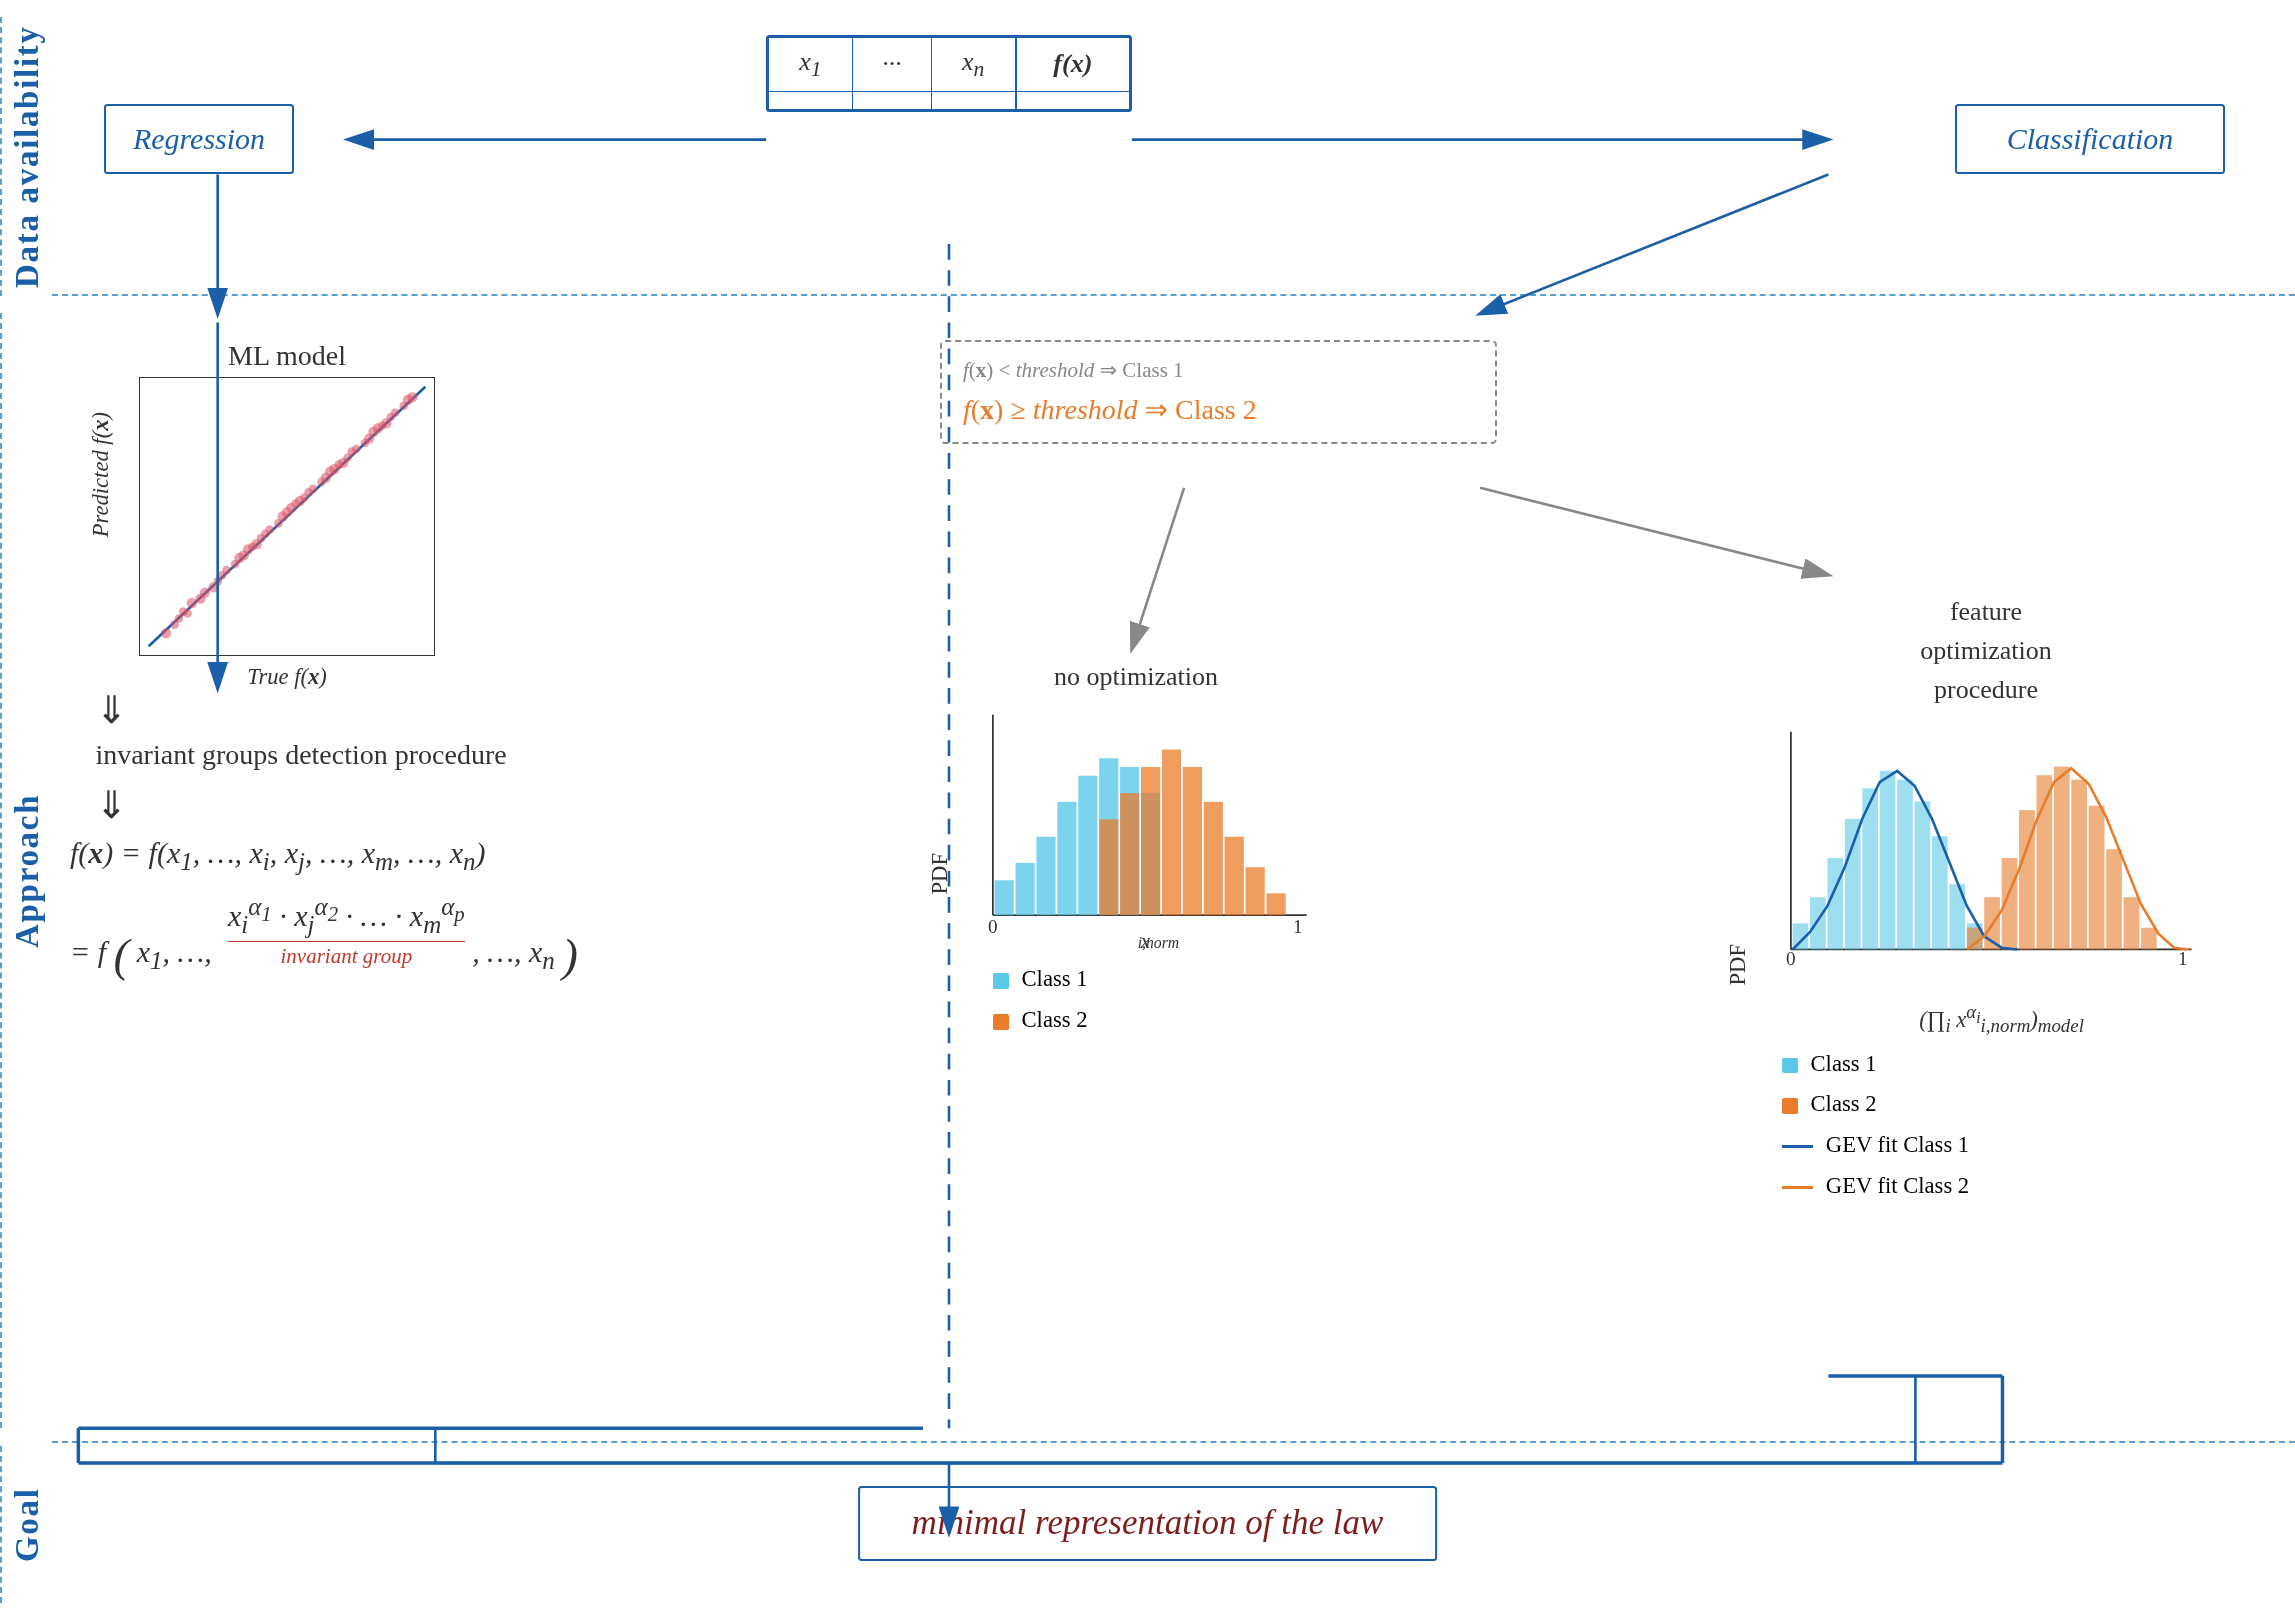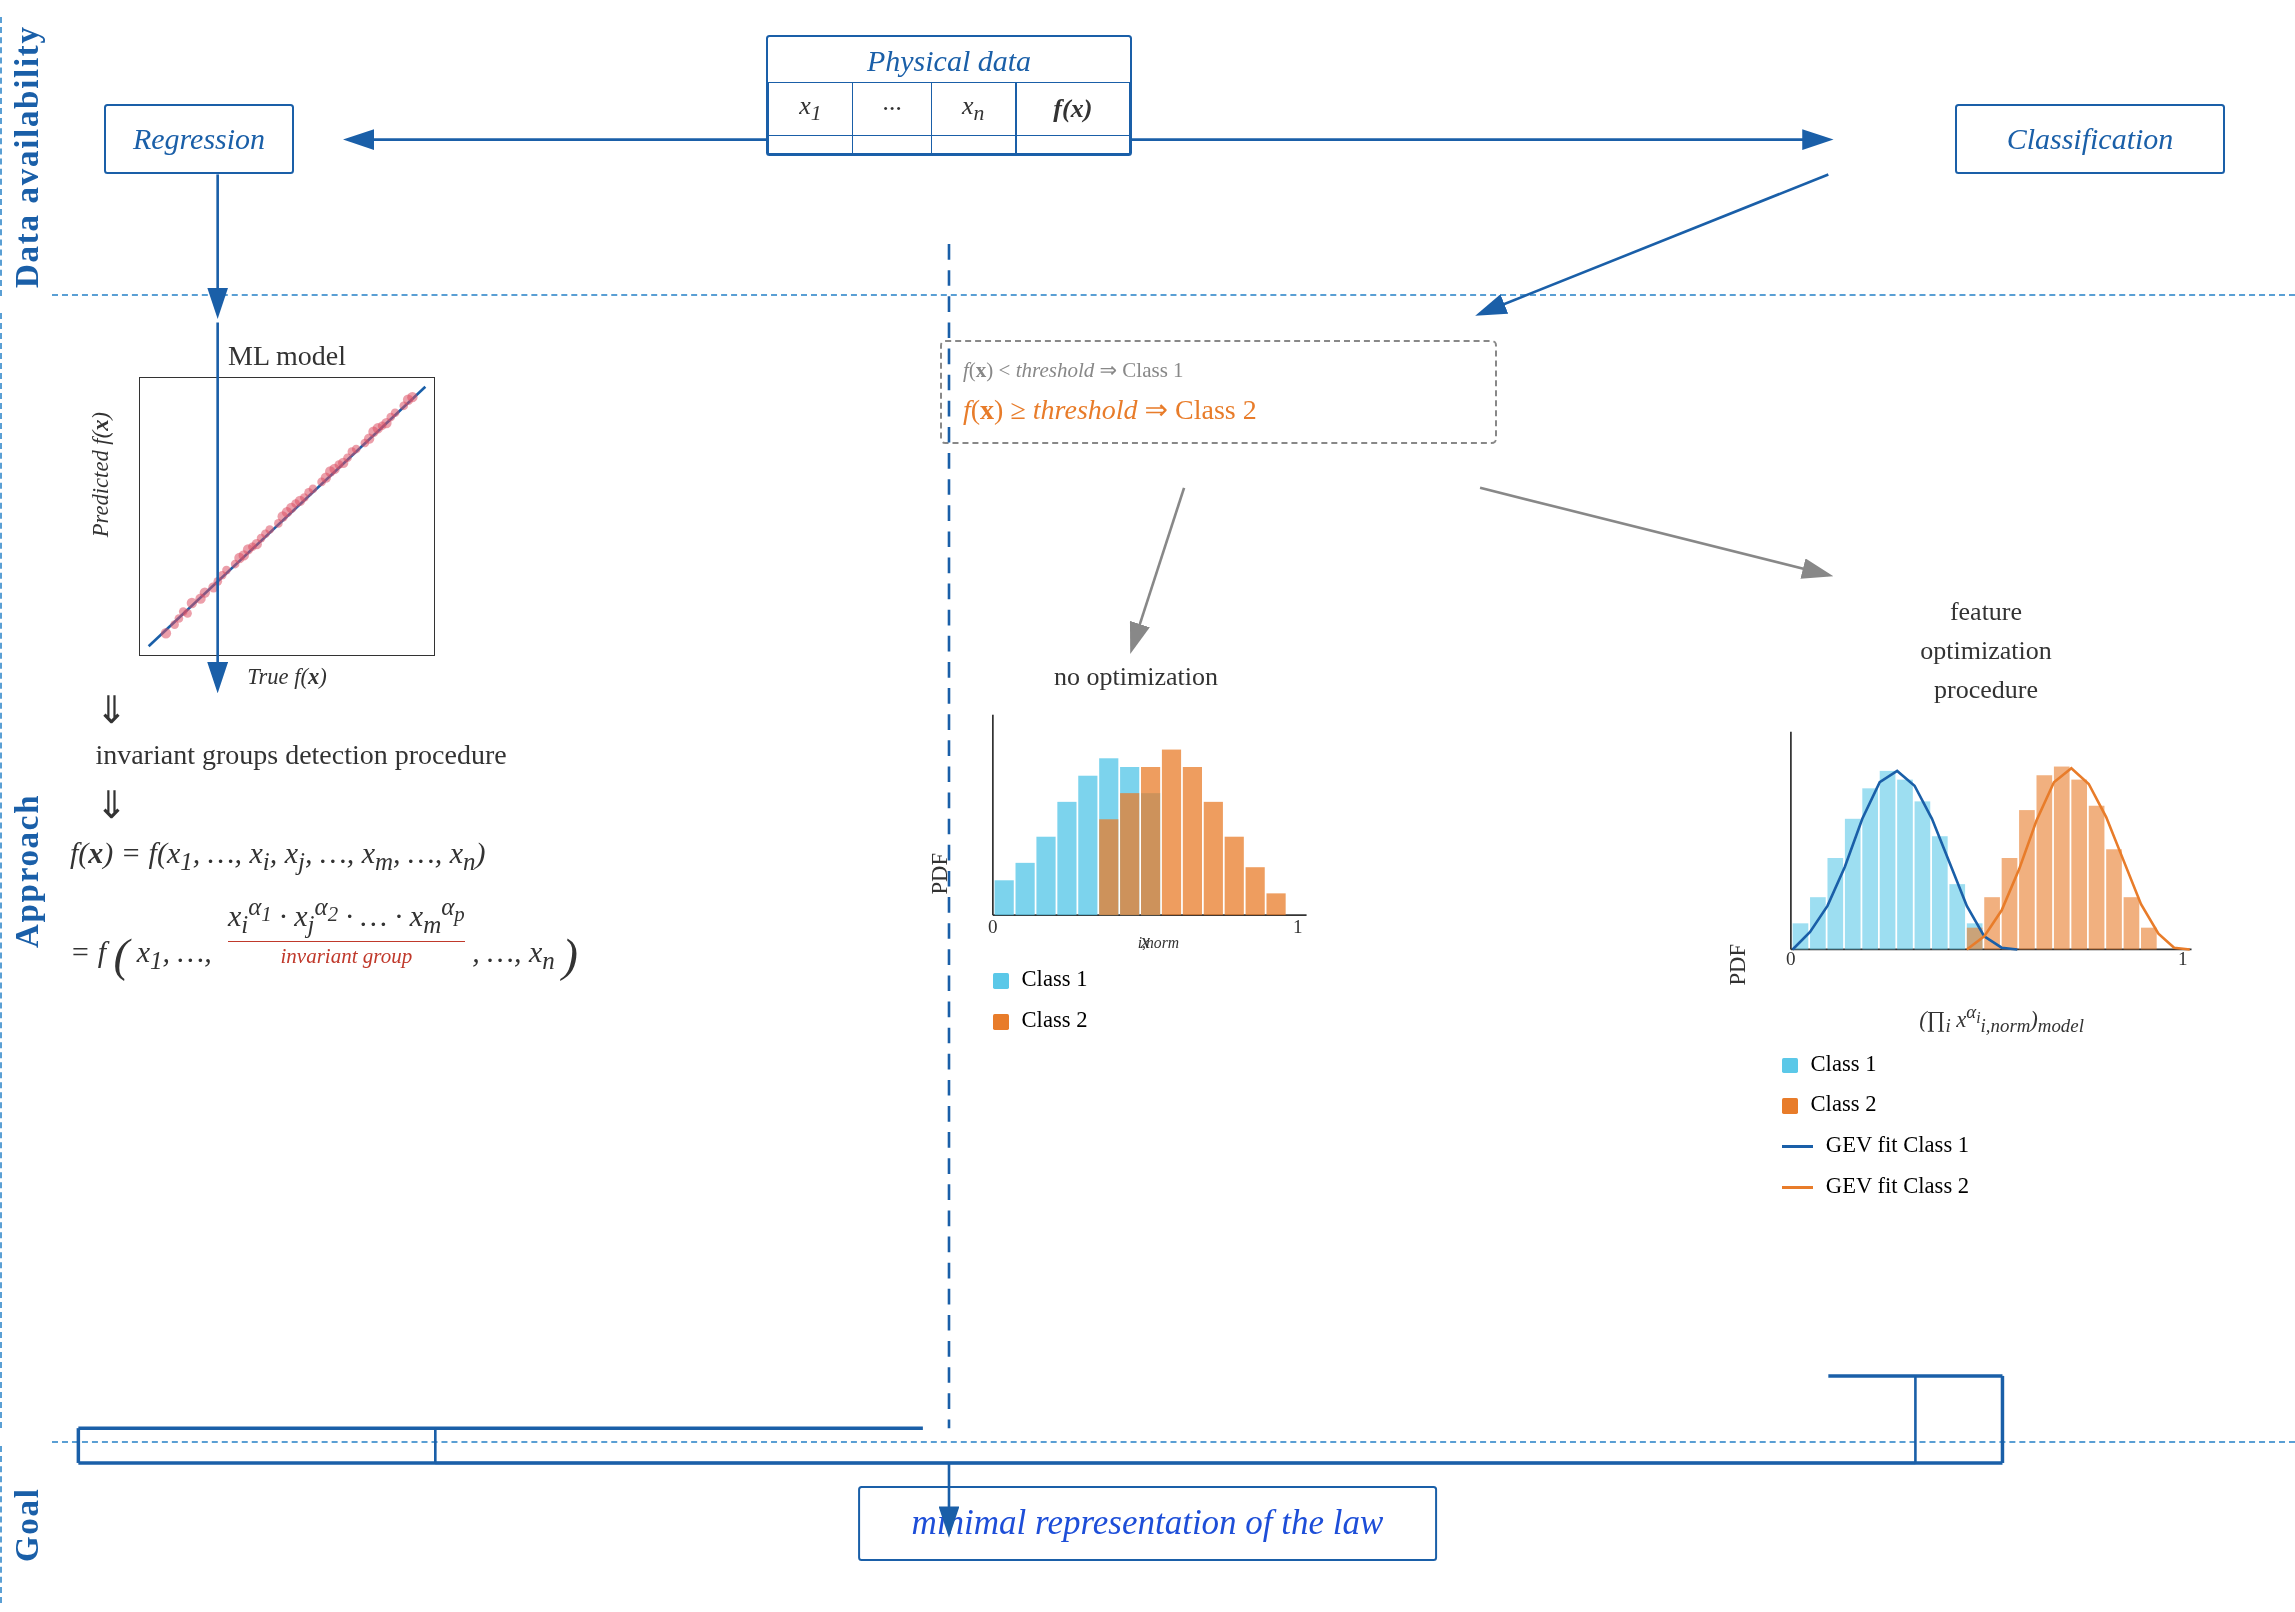--- a/index.html
+++ b/index.html
@@ -169,21 +169,21 @@
     
     .goal-box {
       position: absolute;
       bottom: 52px;
       left: 50%;
       transform: translateX(-50%);
       border: 2.6px solid #1a5fa8;
       border-radius: 3.5px;
       padding: 15.7px 52px;
       font-size: 35px;
-      color: #1d4ed8;
+      color: #7f1d1d;
       background: #fff;
       font-style: italic;
       white-space: nowrap;
     }
 
     
     .svg-overlay {
       position: absolute;
       top: 0;
       left: 0;
@@ -220,21 +220,20 @@
     <span>Approach</span>
   </div>
   <div class="section-label section-goal">
     <span>Goal</span>
   </div>
 
   <div class="divider-h divider1"></div>
   <div class="divider-h divider2"></div>
 
   <div class="phys-data-box">
-    <div class="phys-data-title">Physical data</div>
     <table class="phys-data-table">
       <tbody>
           <tr>
         <td style="font-style:italic;">x<sub>1</sub></td>
         <td>···</td>
         <td style="font-style:italic;">x<sub>n</sub></td>
         <td class="fx-col" style="font-weight:bold;font-style:italic;">f(<b>x</b>)</td>
       </tr>
       <tr>
         <td></td>

